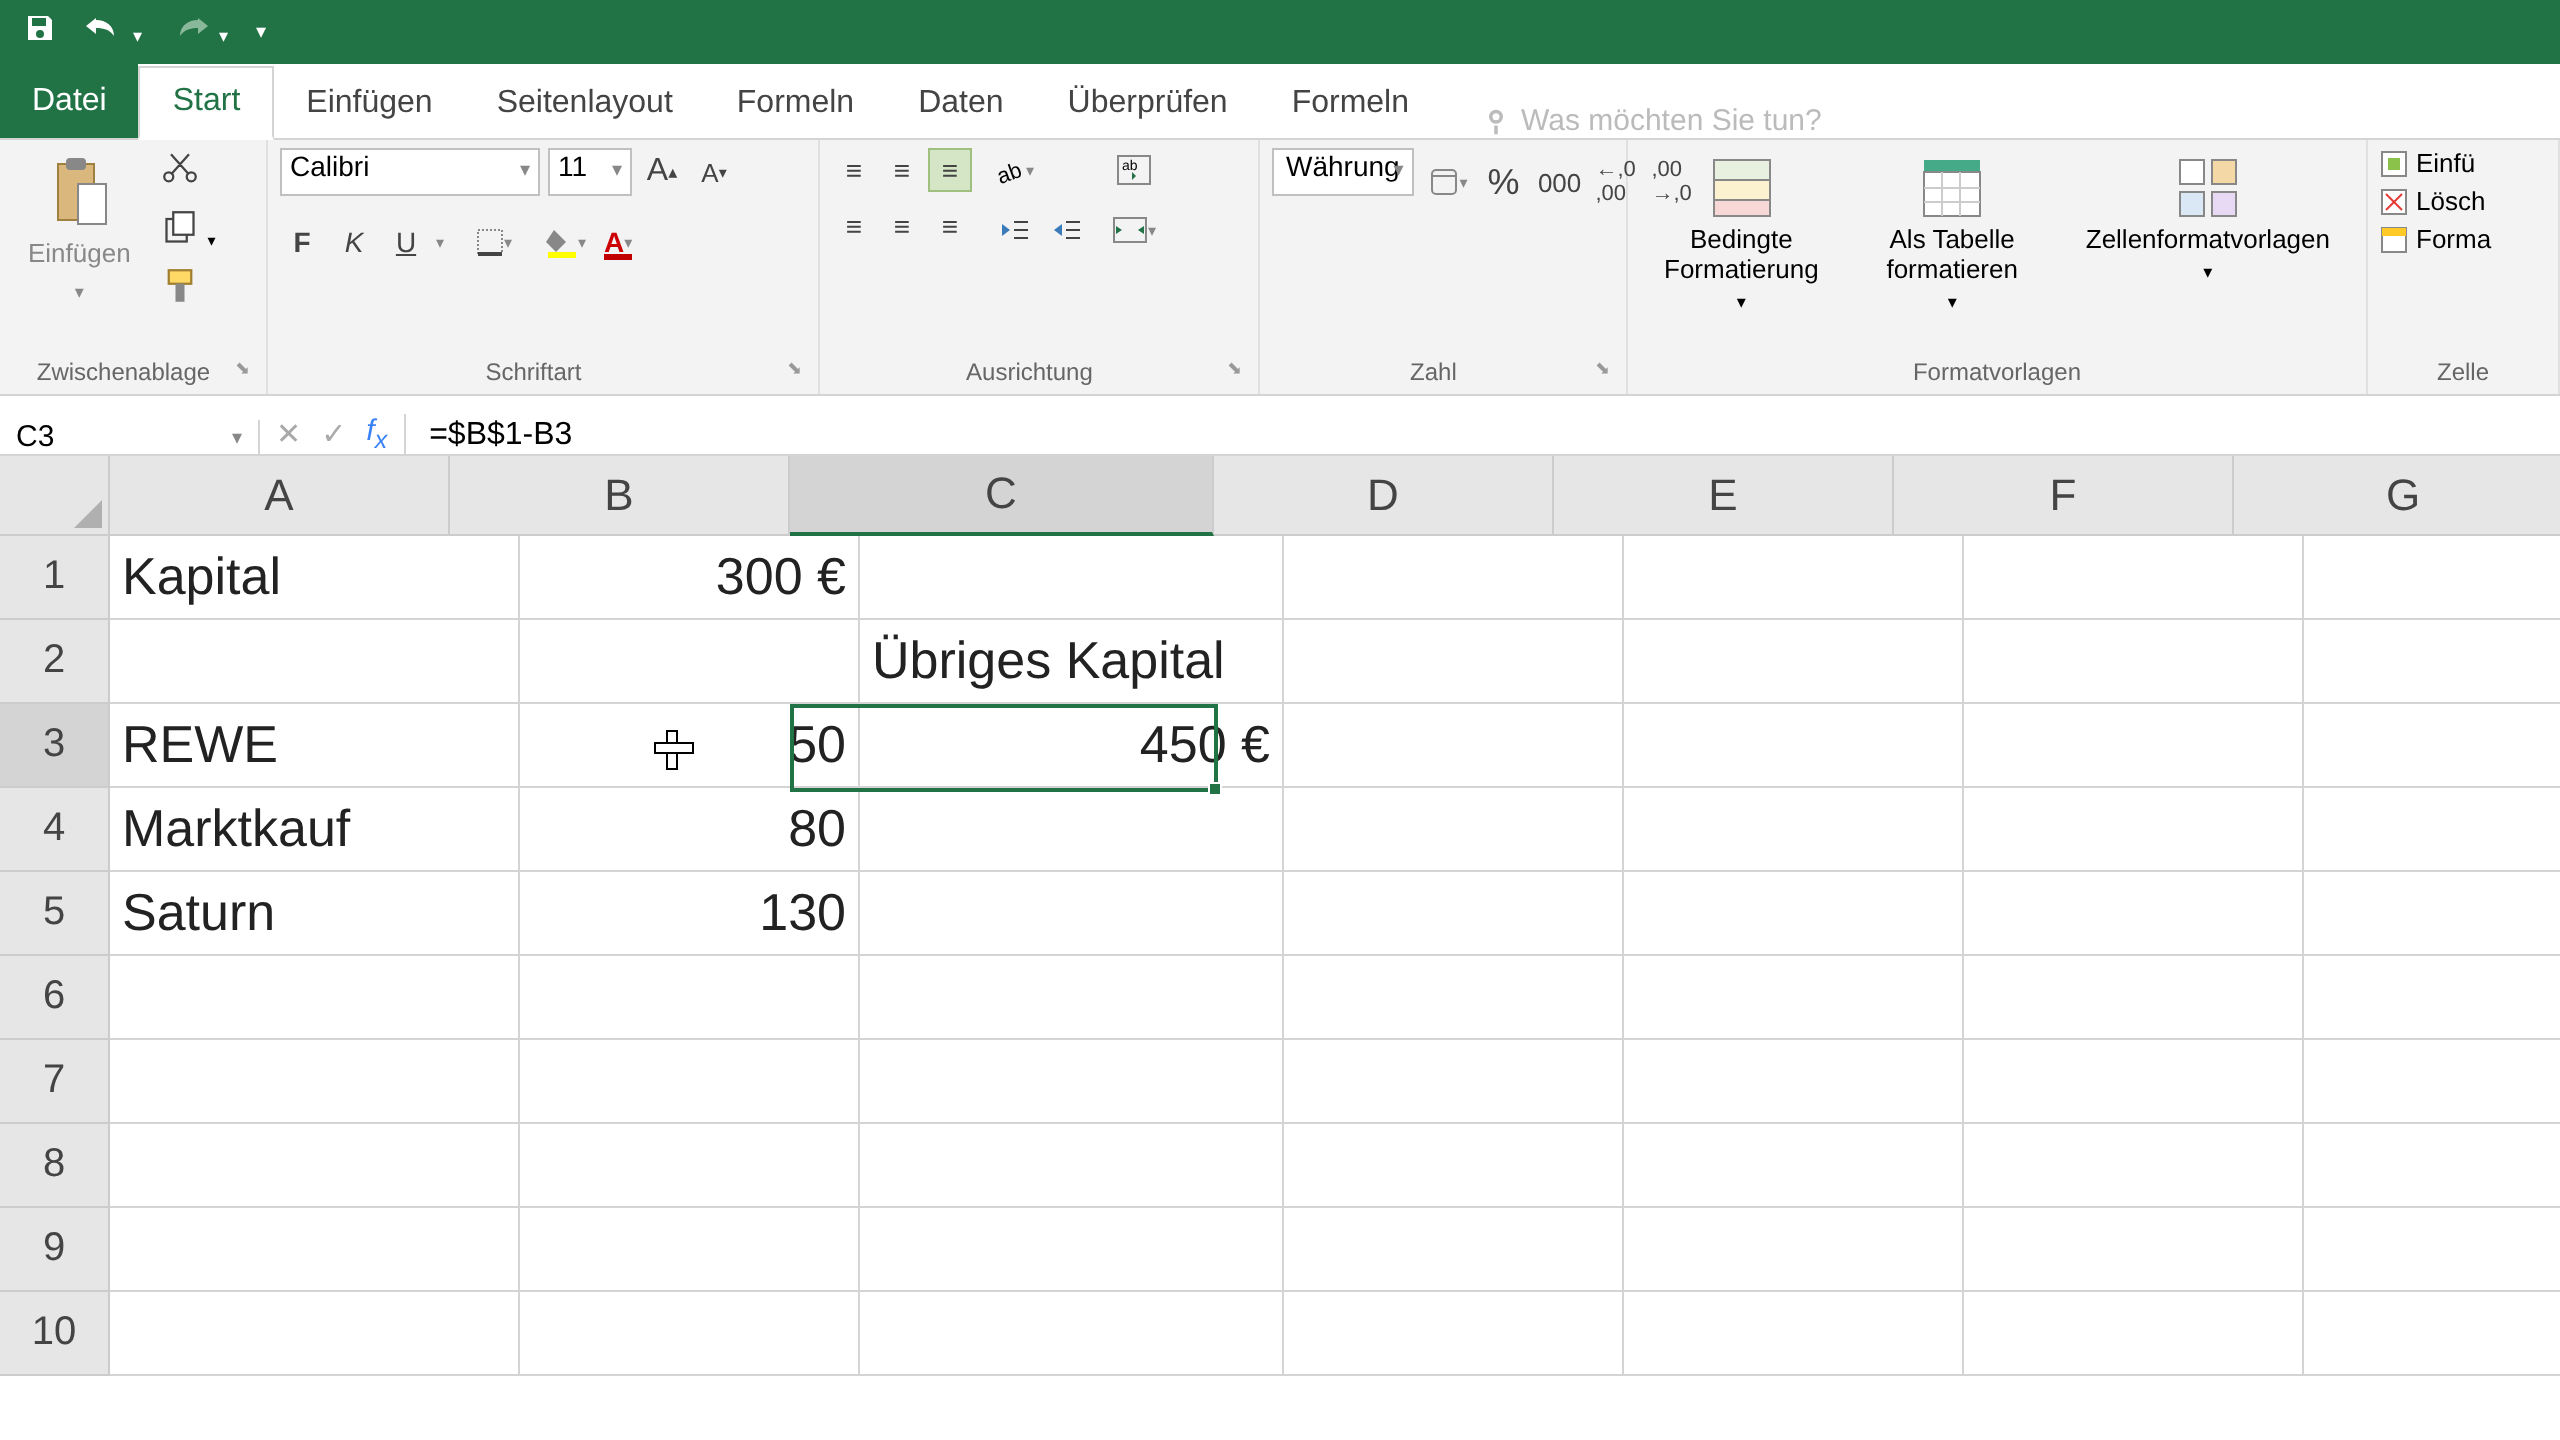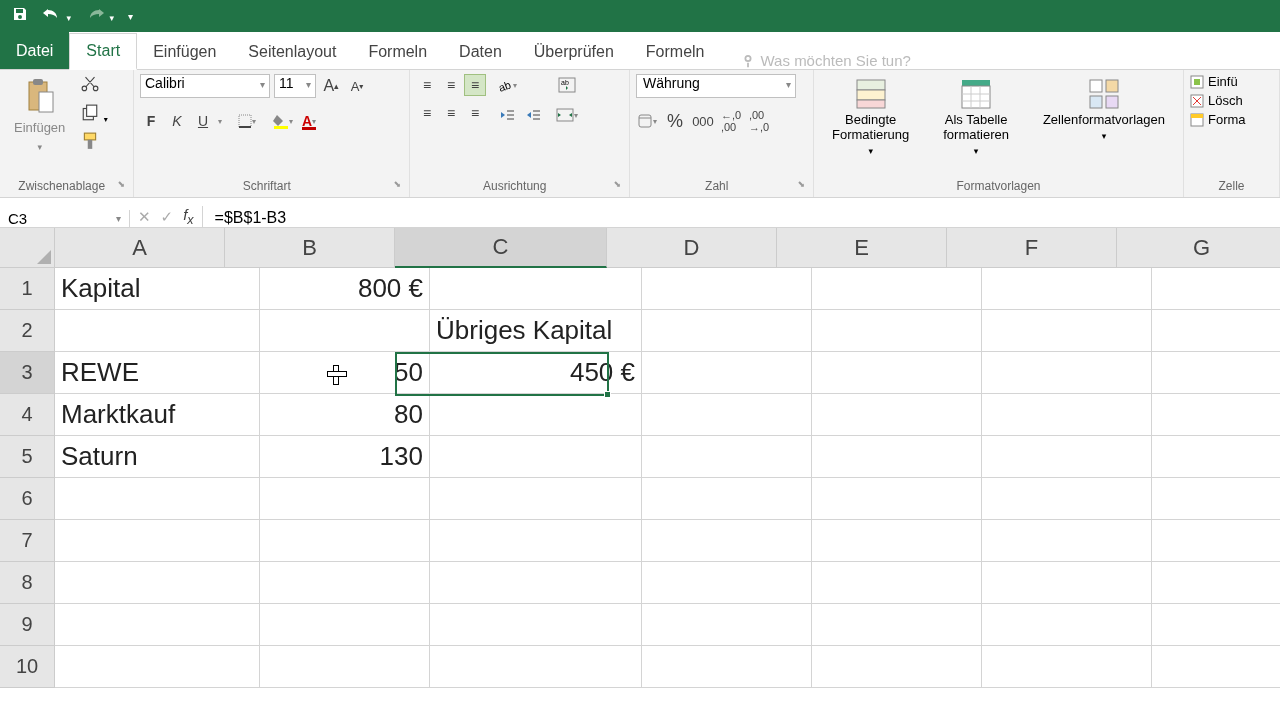--- a/index.html
+++ b/index.html
@@ -45,21 +45,21 @@
 .styles-big svg { display: block; margin: 4px auto 2px; }
 
 .cells-col { display: flex; flex-direction: column; gap: 4px; font-size: 13px; }
 .cells-col div { display: flex; align-items: center; gap: 4px; }
 
 .name-formula { height: 30px; background: #fff; border-bottom: 1px solid #d4d4d4; display: flex; align-items: flex-end; }
 .name-box { width: 130px; border-right: 1px solid #d4d4d4; display: flex; align-items: center; padding: 0 8px; font-size: 15px; position: relative; }
 .name-box::after { content: '▾'; position: absolute; right: 8px; color: #888; font-size: 10px; }
 .fx-btns { display: flex; align-items: center; border-right: 1px solid #d4d4d4; padding: 0 8px; gap: 10px; }
 .fx-btn { color: #aaa; font-size: 15px; }
-.fx-label { font-style: italic; font-size: 15px; color: #404040; }
+.fx-label { font-style: italic; font-size: 15px; color: #3b82f6; }
 .formula-input { flex: 1; display: flex; align-items: center; padding: 0 12px; font-size: 16px; }
 
 .grid-area { display: flex; }
 .row-headers { display: flex; flex-direction: column; }
 .corner { width: 55px; height: 40px; background: #e6e6e6; border-right: 1px solid #ccc; border-bottom: 1px solid #ccc; position: relative; }
 .corner::after { content: ''; position: absolute; right: 3px; bottom: 3px; border-left: 14px solid transparent; border-bottom: 14px solid #b0b0b0; }
 .row-h { width: 55px; height: 42px; background: #e6e6e6; border-right: 1px solid #ccc; border-bottom: 1px solid #ccc; display: flex; align-items: center; justify-content: center; font-size: 20px; color: #444; }
 .row-h.sel { background: #d4d4d4; }
 
 .cols-rows { flex: 1; }
@@ -248,21 +248,21 @@
               <rect x="1" y="1" width="16" height="12" fill="none" stroke="#888"></rect>
               <path d="M5 7l-3-2v4zM13 7l3-2v4z" fill="#217346"></path>
             </svg>
           </div>
       </div>
     </div>
     <div class="group-label"><span>Ausrichtung</span><span class="launcher">⬊</span></div>
   </div>
 
   <div class="ribbon-group" style="width:184px">
-    <div class="group-content" style="flex-direction:column">
+    <div class="group-content" style="">
       <div class="num-select">Währung</div>
       <div style="display:flex;gap:6px;margin-top:6px">
         <div class="btn-icon btn-drop">
             <svg width="16" height="16" viewBox="0 0 16 16">
               <rect x="2" y="2" width="12" height="12" rx="2" fill="none" stroke="#888"></rect>
               <line x1="2" y1="5" x2="14" y2="5" stroke="#888"></line>
             </svg>
           </div>
         <div class="btn-icon" style="font-size:18px">%</div>
         <div class="btn-icon" style="font-size:13px">000</div>
@@ -368,21 +368,21 @@
       <div class="col-h b">B</div>
       <div class="col-h c sel">C</div>
       <div class="col-h d">D</div>
       <div class="col-h e">E</div>
       <div class="col-h f">F</div>
       <div class="col-h g">G</div>
     </div>
     <div class="data-rows">
       <div class="data-row">
         <div class="cell a">Kapital</div>
-        <div class="cell b">800 €</div>
+        <div class="cell b">300 €</div>
         <div class="cell c"></div>
         <div class="cell d"></div>
         <div class="cell e"></div>
         <div class="cell f"></div>
         <div class="cell g"></div>
       </div>
       <div class="data-row">
         <div class="cell a"></div>
         <div class="cell b"></div>
         <div class="cell c">Übriges Kapital</div>

